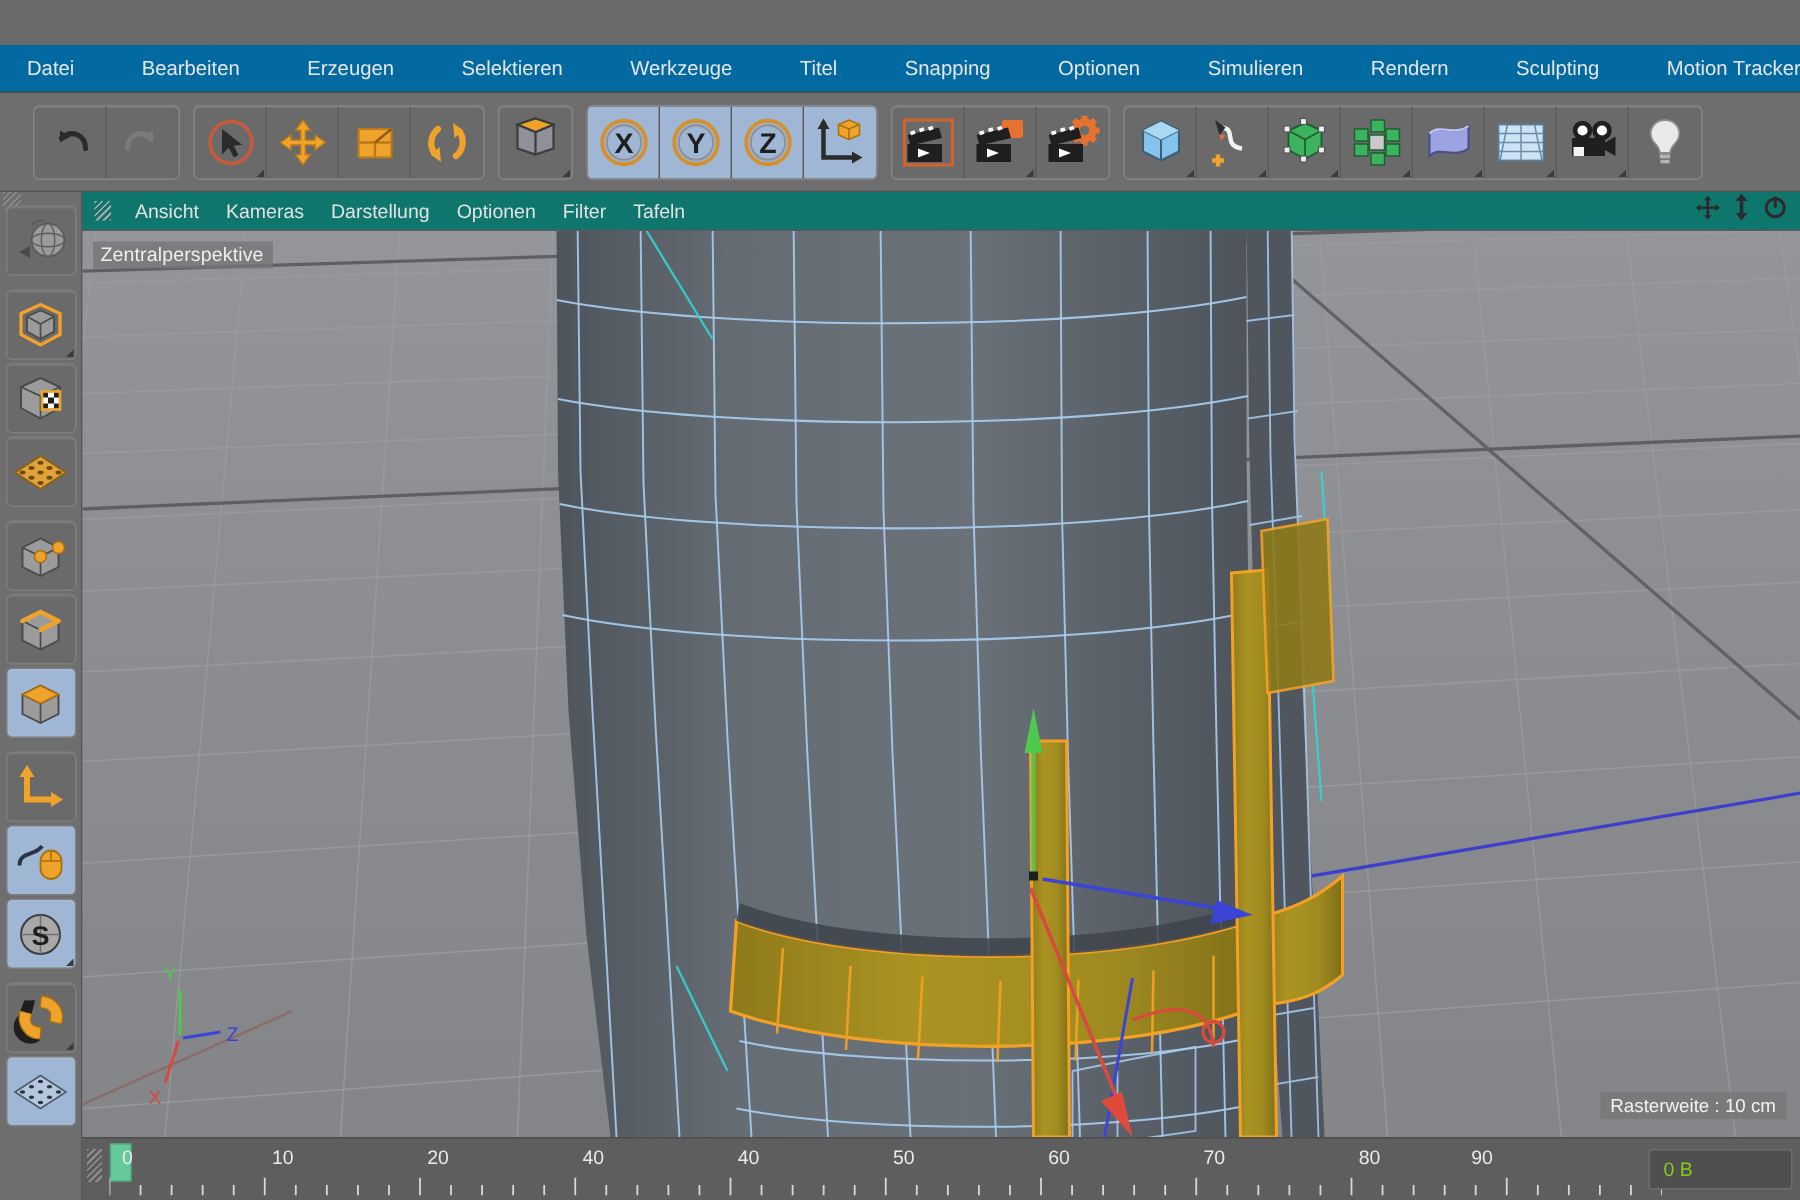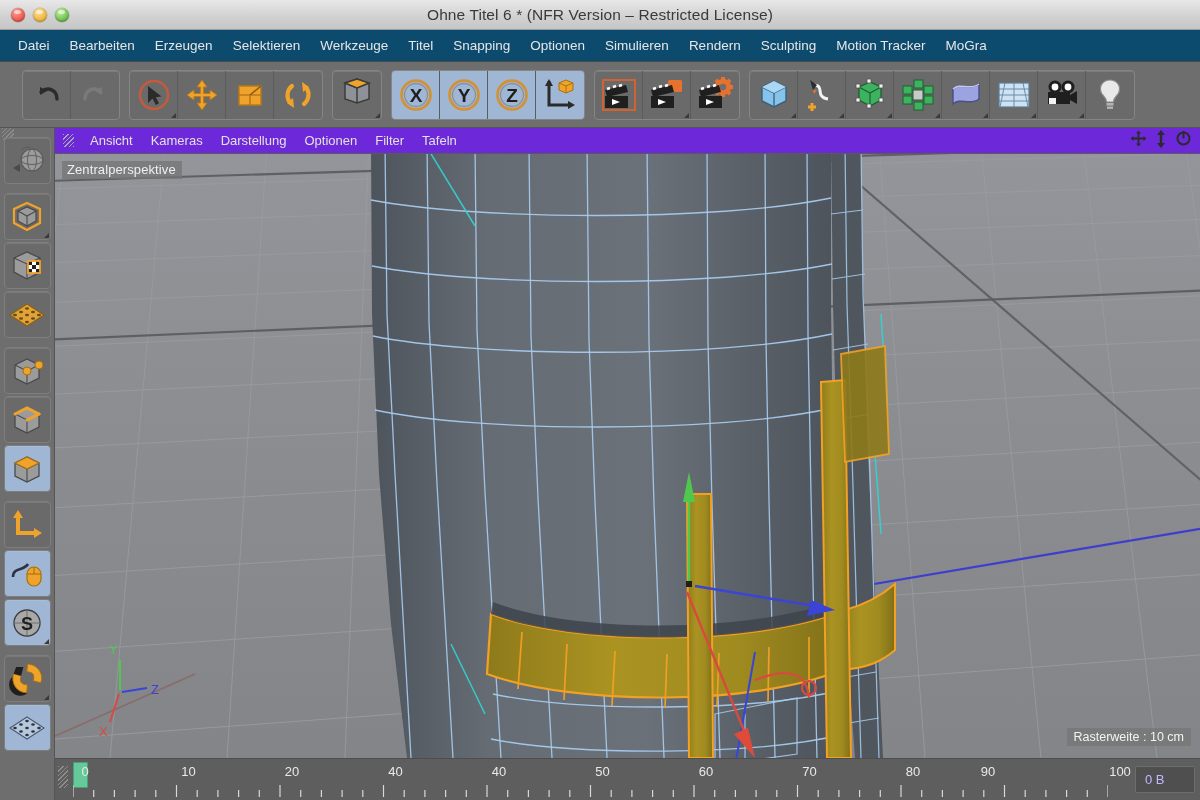--- a/index.html
+++ b/index.html
@@ -27,22 +27,22 @@
   .tl-yellow { background: radial-gradient(circle at 35% 28%, #ffdf9a, #ecb234 70%, #c5902a); }
   .tl-green  { background: radial-gradient(circle at 35% 28%, #bff09a, #66bb4a 70%, #4e9a38); }
   #window-title {
     position: absolute; left: 0; right: 0; text-align: center;
     font-size: 15.5px; color: #3a3a3a; letter-spacing: .1px; pointer-events: none;
   }
 
   
   #menubar {
     position: absolute; left: 0; top: 30px; width: 1200px; height: 32px;
-    background: #0c4a6e; border-bottom: 1px solid #4b4b4b;
-    display: flex; align-items: center; overflow: hidden;
+    background: #0369a1; border-bottom: 1px solid #4b4b4b;
+    display: flex; align-items: center; overflow: hidden; gap: 25px;
   }
   .menu-item {
     color: #e6e6e6; font-size: 13.5px; padding: 3px 10px; white-space: nowrap;
     cursor: default;
   }
   .menu-item:first-child { margin-left: 8px; }
 
   
   #toolbar {
     position: absolute; left: 0; top: 62px; width: 1200px; height: 66px;
@@ -88,21 +88,21 @@
     border-left: 5px solid transparent; border-bottom: 5px solid #3a3a3a;
   }
   .hatch {
     position: absolute; left: 2px; top: 0; width: 12px; height: 12px;
     background: repeating-linear-gradient(135deg, #8d8d8d 0 1px, transparent 1px 3px);
   }
 
   
   #vpmenu {
     position: absolute; left: 55px; top: 128px; width: 1145px; height: 26px;
-    background: #6d28d9; border-bottom: 1px solid #5a5a5a;
+    background: #0f766e; border-bottom: 1px solid #5a5a5a;
     display: flex; align-items: center; overflow: hidden;
   }
   .vp-grip {
     width: 11px; height: 13px; margin: 0 7px 0 8px;
     background: repeating-linear-gradient(135deg, #a8a8a8 0 1.2px, transparent 1.2px 3.2px);
   }
   .vp-menu-item { color: #e2e2e2; font-size: 13px; padding: 2px 9px; cursor: default; white-space: nowrap; }
   #vp-nav { margin-left: auto; display: flex; align-items: center; gap: 7px; padding-right: 8px; }
 
   
@@ -132,38 +132,30 @@
     background: repeating-linear-gradient(135deg, #8e8e8e 0 1.2px, transparent 1.2px 3.2px);
   }
   #tl-track { position: absolute; left: 18px; top: 0; right: 95px; height: 42px; }
   #tl-playhead {
     position: absolute; left: 0px; top: 3px; width: 15px; height: 26px;
     background: #66c999; border: 1px solid #4aa077; border-radius: 1px;
   }
   .tl-num { position: absolute; top: 5px; color: #e9e9e9; font-size: 13px; transform: translateX(-50%); }
   #tl-ticks { position: absolute; left: 0; right: 0; bottom: 4px; height: 12px; }
   #tl-memory {
-    position: absolute; right: 5px; top: 7px; width: 60px; height: 27px;
+    position: absolute; right: 5px; top: 7px; width: 96px; height: 27px;
     background: #4f4f4f; border: 1px solid #6d6d6d; border-radius: 2px;
-    color: #c4b5fd; font-size: 13px; display: flex; align-items: center; padding-left: 9px;
+    color: #84cc16; font-size: 13px; display: flex; align-items: center; padding-left: 9px;
   }
 </style>
 </head>
 <body>
 
 <div id="app">
 
-  <div id="titlebar">
-    <div class="traffic">
-      <div class="tl tl-red"></div>
-      <div class="tl tl-yellow"></div>
-      <div class="tl tl-green"></div>
-    </div>
-    <div id="window-title">Ohne Titel 6 * (NFR Version – Restricted License)</div>
-  </div>
 
   <div id="menubar">
     <div class="menu-item">Datei</div>
     <div class="menu-item">Bearbeiten</div>
     <div class="menu-item">Erzeugen</div>
     <div class="menu-item">Selektieren</div>
     <div class="menu-item">Werkzeuge</div>
     <div class="menu-item">Titel</div>
     <div class="menu-item">Snapping</div>
     <div class="menu-item">Optionen</div>

